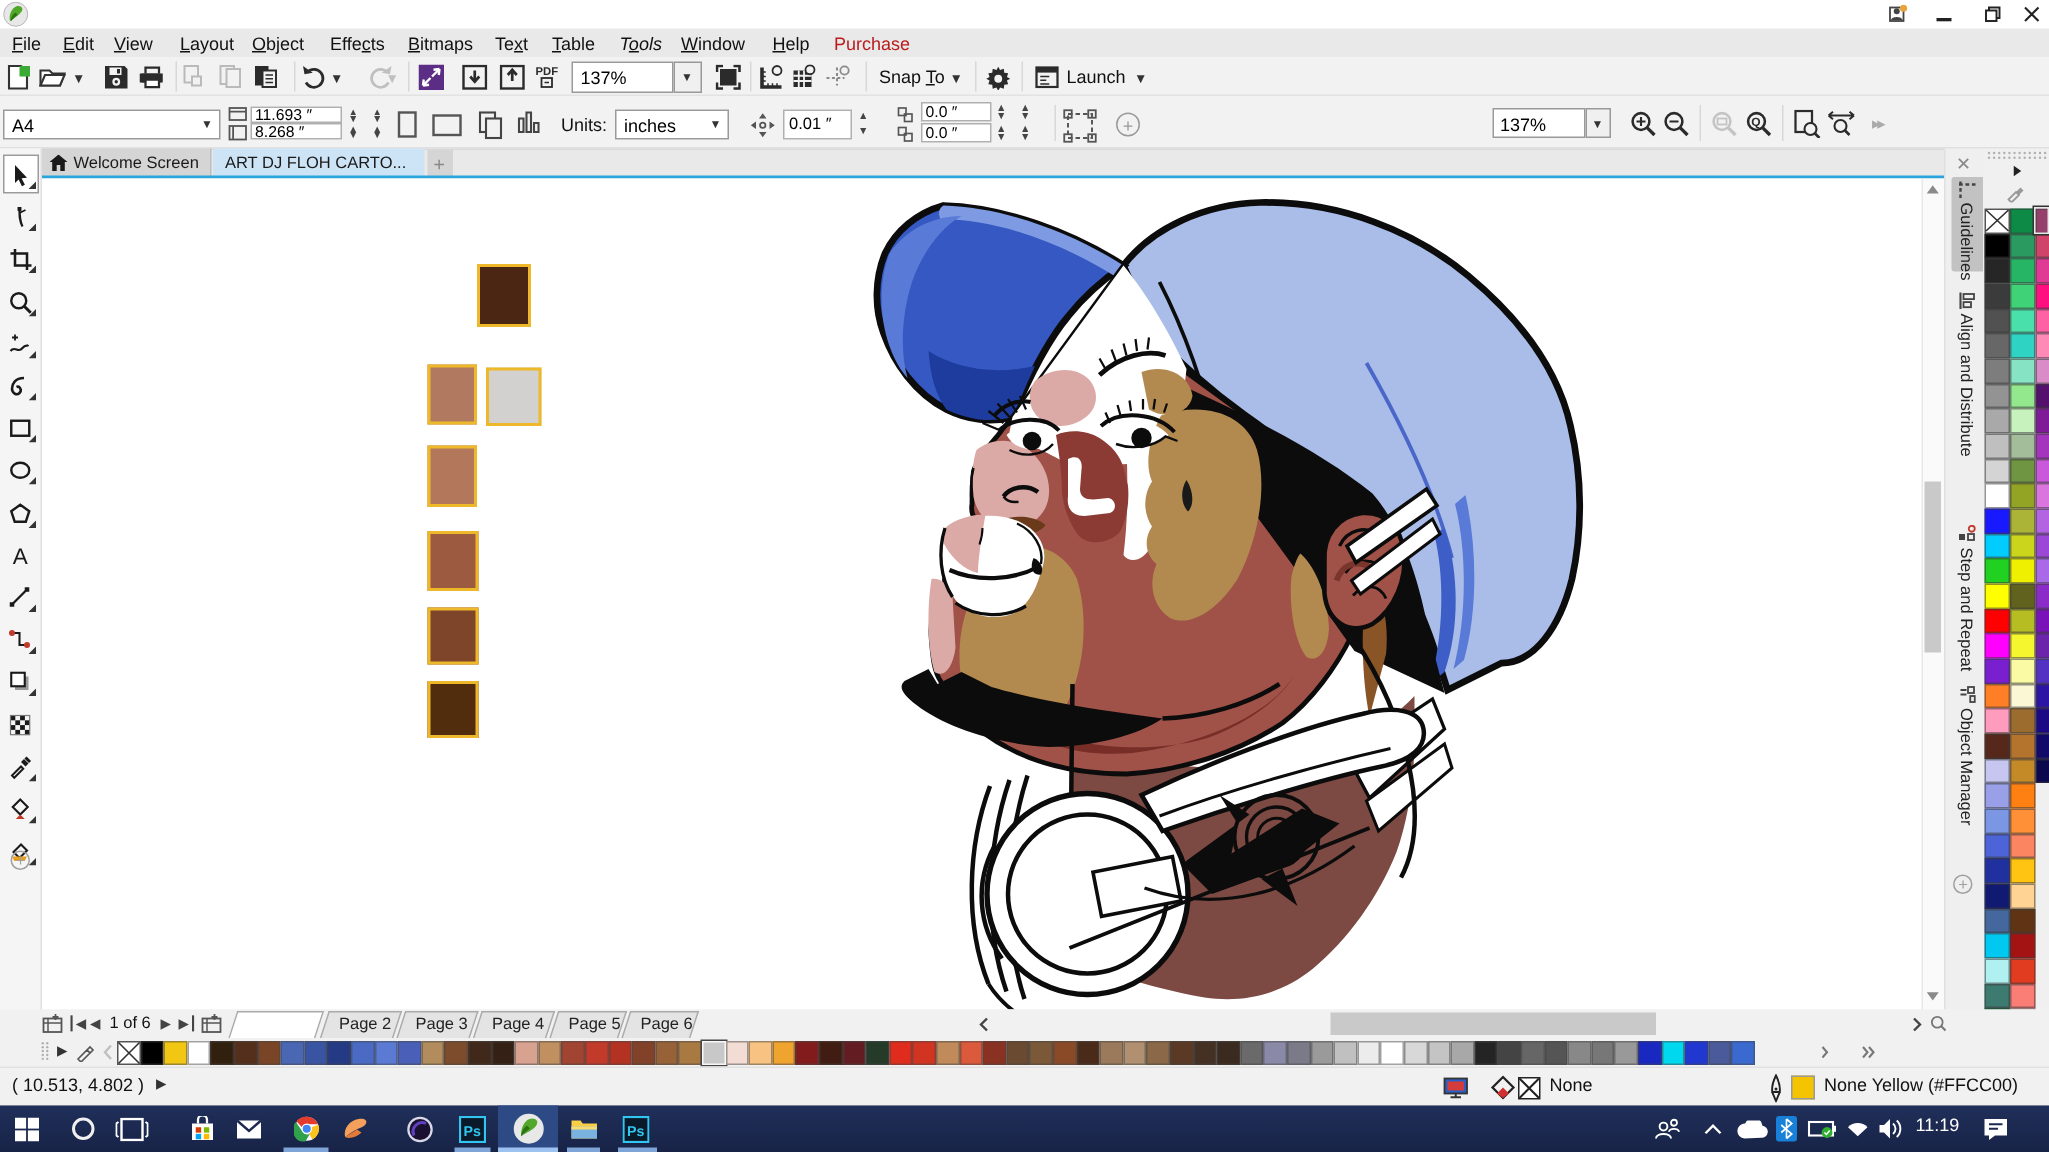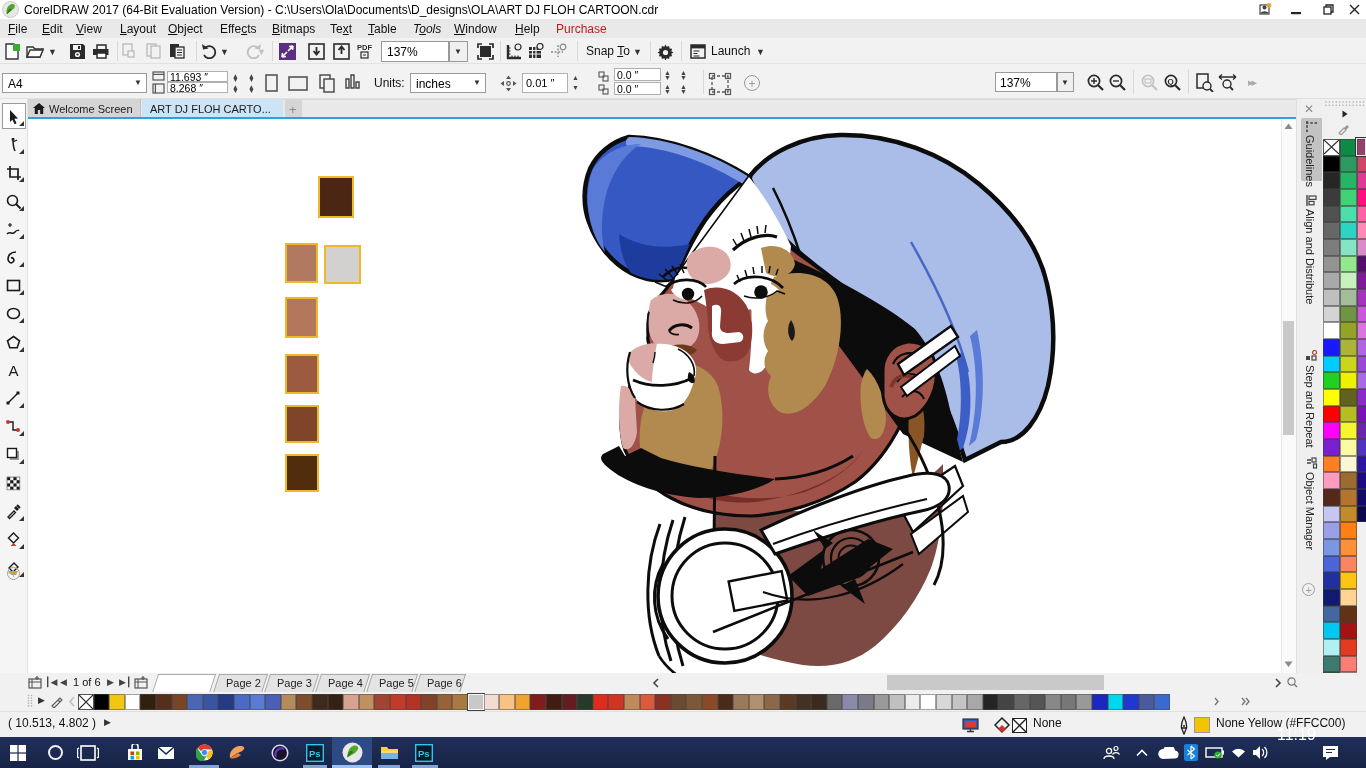--- a/index.html
+++ b/index.html
@@ -10,21 +10,20 @@
 .swb{position:absolute;}
 </style></head><body>
 <div class="abs" style="left:0;top:0;width:1366px;height:768px;background:#fff;">
 
 <div class="abs" style="left:0;top:0;width:1366px;height:19px;background:#ffffff;"></div>
 <svg class="abs" style="left:2px;top:1px" width="17" height="17" viewBox="0 0 17 17">
 <circle cx="8.5" cy="8.5" r="8" fill="#e8e8e8" stroke="#b0b0b0" stroke-width="0.6"></circle>
 <path d="M4.5,12.5 C4,9 5.5,4.5 9,3.2 C10.5,2.7 12.3,3.1 12.8,4.4 C13.4,5.9 12.2,7.3 10.6,8.6 C8.8,10.1 6.5,11.7 5.2,13.2 Z" fill="#51a829"></path>
 <path d="M5.2,13.2 C6,11.9 8,10.3 9.8,8.9 L8.2,7.4 C6.4,8.9 5,11 5.2,13.2 Z" fill="#2d7315"></path>
 </svg>
-<div class="txt" style="left:24px;top:3px;font-size:12px;color:#000;">CorelDRAW 2017 (64-Bit Evaluation Version) - C:\Users\Ola\Documents\D_designs\OLA\ART DJ FLOH CARTOON.cdr</div>
 <svg class="abs" style="left:1258px;top:3px" width="110" height="14" viewBox="0 0 110 14">
 <rect x="2" y="2" width="9" height="9" fill="none" stroke="#444" stroke-width="1.2"></rect>
 <circle cx="6.5" cy="4.5" r="2" fill="#444"></circle>
       <path d="M2.5,10.5 C3,7.5 10,7.5 10.5,10.5 Z" fill="#444"></path>
 <circle cx="11" cy="2.5" r="2.4" fill="#e8a33d"></circle>
 <rect x="33" y="9" width="10" height="2.2" fill="#222"></rect>
 <rect x="66" y="4" width="7" height="7" fill="none" stroke="#222" stroke-width="1.3"></rect>
 <path d="M68,4 v-2 h7 v7 h-2" fill="none" stroke="#222" stroke-width="1.3"></path>
 <path d="M92,2 l9,9 M101,2 l-9,9" stroke="#222" stroke-width="1.4"></path>
 </svg>
@@ -940,17 +939,17 @@
 <circle cx="13" cy="9" r="3.6" fill="#30b030"></circle>
       <path d="M11.3,9 l1.3,1.3 2.2,-2.6" stroke="#fff" stroke-width="1" fill="none"></path>
     </svg>
 <svg class="abs" style="left:1230px;top:746px" width="17" height="13" viewBox="0 0 17 13">
 <path d="M8.5,11.5 L2,5.5 a9,9 0 0 1 13,0 z" fill="#fff"></path>
     </svg>
 <svg class="abs" style="left:1252px;top:745px" width="18" height="15" viewBox="0 0 18 15">
 <path d="M1,5 h3 l4,-4 v13 l-4,-4 h-3 z" fill="#fff"></path>
 <path d="M10,4 a4.5,4.5 0 0 1 0,7 M12.5,2 a7.5,7.5 0 0 1 0,11" fill="none" stroke="#fff" stroke-width="1.3"></path>
     </svg>
-<div class="txt" style="left:1277px;top:726px;font-size:16px;color:#fff;">11:19</div>
+<div class="txt" style="left:1277px;top:743px;font-size:12px;color:#fff;">11:19</div>
 <svg class="abs" style="left:1322px;top:745px" width="17" height="16" viewBox="0 0 17 16">
 <path d="M1,1 h15 v11 h-8 l-4,3 v-3 h-3 z" fill="#fff"></path>
 <path d="M4,4.5 h9 M4,7.5 h6" stroke="#1c2950" stroke-width="1.2"></path>
     </svg>
 </div>
 </body></html>

